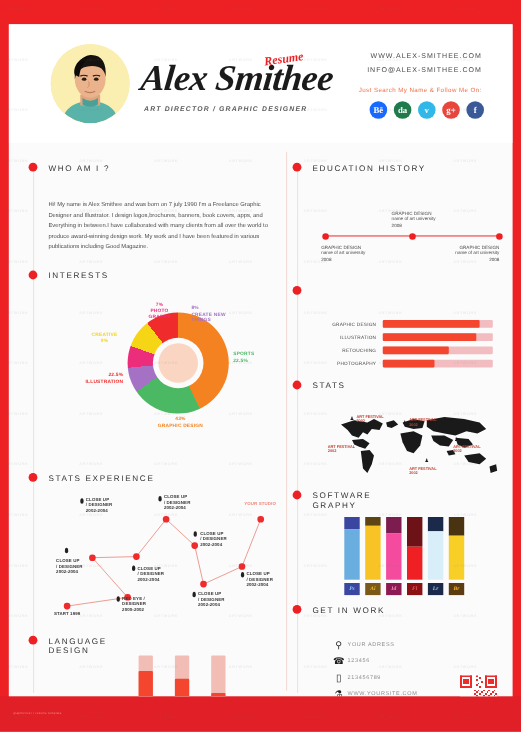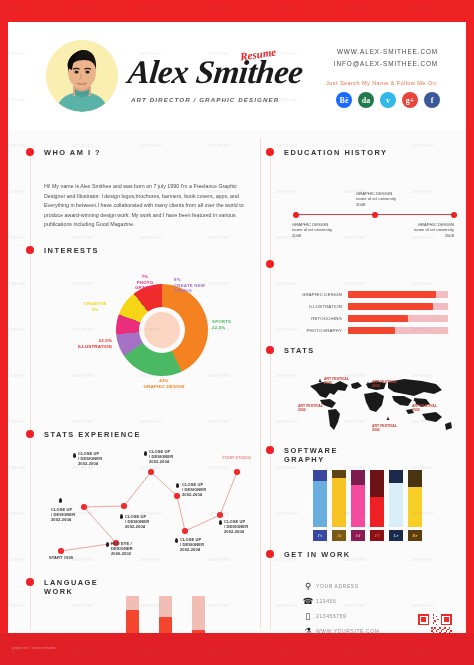--- a/index.html
+++ b/index.html
@@ -45,21 +45,21 @@
   .follow { position:absolute; right:28px; top:58px; font-size:5.6px; color:#f0714a; letter-spacing:.4px;}
   .socials { position:absolute; right:26px; top:70px; display:flex; gap:6px;}
   .soc { width:16px; height:16px; border-radius:50%; color:#fff; font-size:8px; font-weight:bold;
          display:flex; align-items:center; justify-content:center; font-family:"Liberation Serif",serif;}
 
   
   .colrule { position:absolute; left:252px; top:116px; width:1px; height:490px; background:#f3dcd6;}
   .leftrail { position:absolute; left:22px; top:128px; width:1px; height:480px; background:#f6e0da;}
   .rightrail{ position:absolute; left:262px; top:128px; width:1px; height:480px; background:#f6e0da;}
 
-  .sec-title { position:absolute; font-size:7.4px; letter-spacing:1.5px; color:#333; font-weight:bold;}
+  .sec-title { position:absolute; font-size:7.4px; letter-spacing:1.5px; color:#333; font-weight:normal;}
   .sec-title.two { line-height:9px; }
   .dot { position:absolute; width:8px; height:8px; border-radius:50%; background:#ed2024; }
 
   
   .bio { position:absolute; left:36px; top:160px; width:205px; font-size:5.3px; line-height:9.6px; color:#4c4c4c;}
 
   
   .donut-wrap { position:absolute; left:108px; top:262px; width:92px; height:92px;}
   .donut { position:absolute; width:92px; height:92px; border-radius:50%;}
   .donut-hole { position:absolute; left:23px; top:23px; width:46px; height:46px; border-radius:50%; background:#fbfbfb;}
@@ -260,21 +260,21 @@
       <div class="wlab" style="left:17px; top:121px;">
         <span>START 1999</span>
       </div>
       <div class="wlab" style="left:190px; top:21px; color:#f0897d;">
         <span>YOUR STUDIO</span>
       </div>
     </div>
 
     <div class="dot" style="left:18px; top:556px;"></div>
     <div class="sec-title two" style="left:36px; top:556px; width:60px;">
-      <span>LANGUAGE WORK</span>
+      <span>LANGUAGE DESIGN</span>
     </div>
     <div class="lang">
       <div class="lbar">
         <div class="lfill" style="height:42px;"></div>
 
       </div>
       <div class="lbar">
         <div class="lfill" style="height:35px;"></div>
 
       </div>

